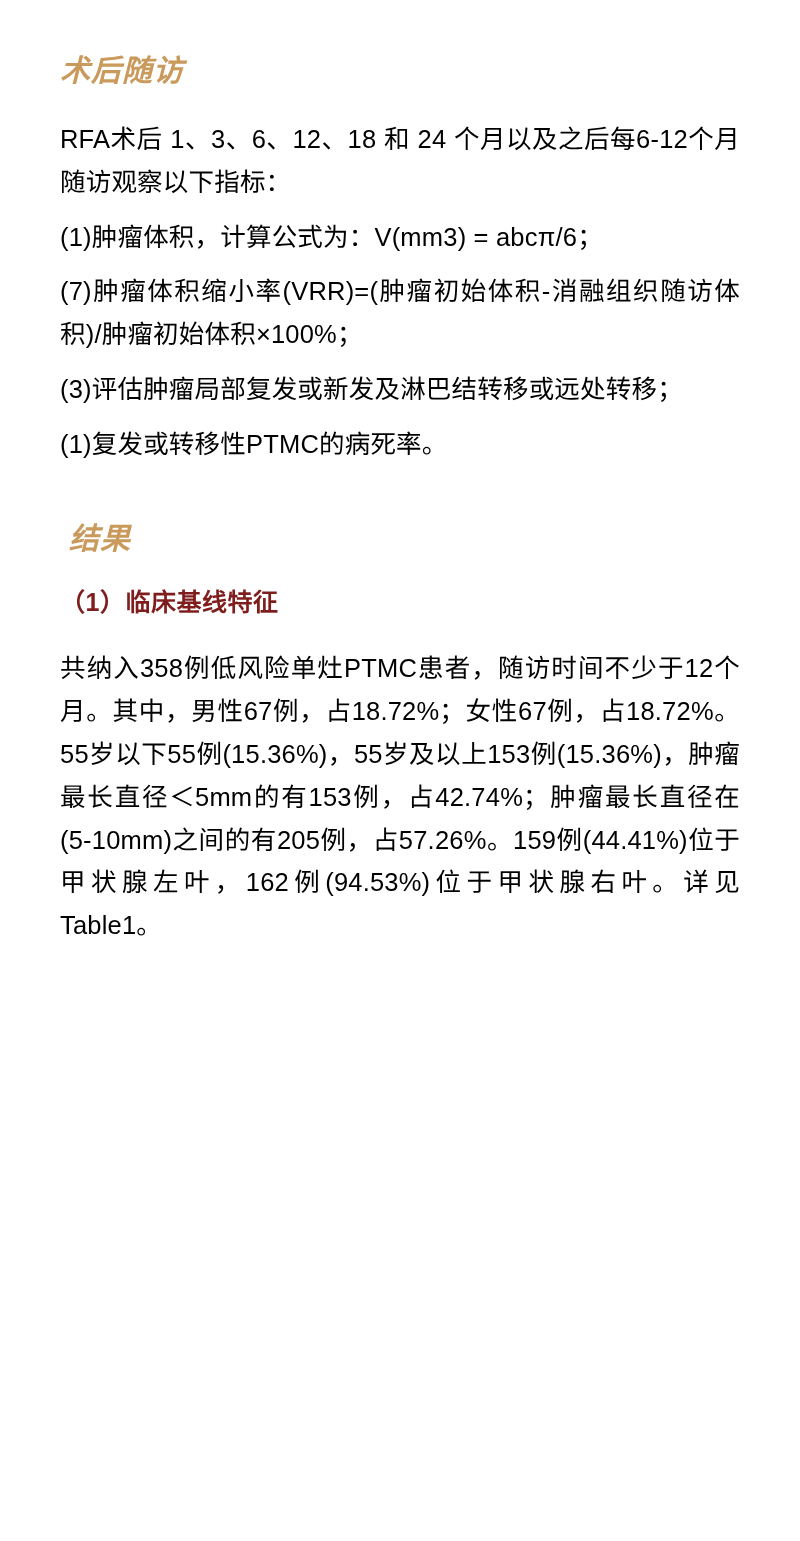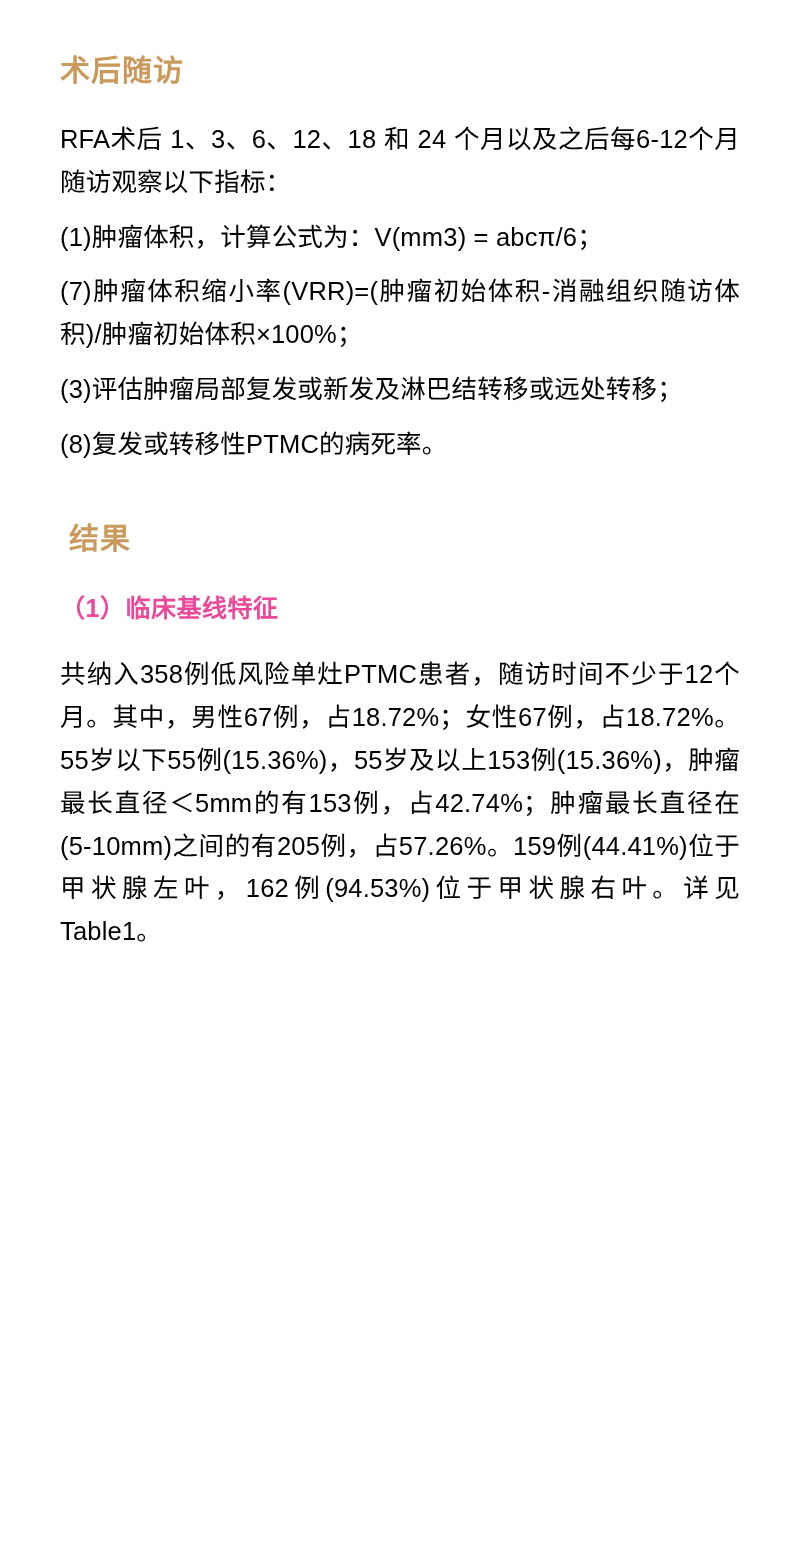--- a/index.html
+++ b/index.html
@@ -21,31 +21,32 @@
     padding: 36px 60px 40px 60px;
     background: #ffffff;
   }
   .h-section {
     font-size: 30px;
     font-weight: bold;
     color: #c99a5b;
     letter-spacing: 1px;
     margin: 14px 0 0 0;
     line-height: 1.4;
+    font-style: italic;
   }
   .h-section.tight {
     margin-top: 6px;
     margin-left: 9px;
   }
   .h-sub {
     font-size: 25px;
     font-weight: bold;
-    color: #ec4899;
+    color: #7f1d1d;
     letter-spacing: 0.5px;
-    margin: 30px 0 0 0;
+    margin: 24px 0 0 0;
     line-height: 1.5;
   }
   .body-block {
     margin: 26px 0 0 0;
   }
   .para {
     font-size: 25.5px;
     line-height: 1.68;
     color: #000000;
     text-align: justify;
@@ -65,21 +66,21 @@
 
 <div class="page">
 
   <h2 class="h-section">术后随访</h2>
 
   <div class="body-block">
     <p class="para">RFA术后 1、3、6、12、18 和 24 个月以及之后每6-12个月随访观察以下指标：</p>
     <p class="para">(1)肿瘤体积，计算公式为：V(mm3) = abcπ/6；</p>
     <p class="para">(7)肿瘤体积缩小率(VRR)=(肿瘤初始体积-消融组织随访体积)/肿瘤初始体积×100%；</p>
     <p class="para">(3)评估肿瘤局部复发或新发及淋巴结转移或远处转移；</p>
-    <p class="para">(8)复发或转移性PTMC的病死率。</p>
+    <p class="para">(1)复发或转移性PTMC的病死率。</p>
   </div>
 
   <div class="spacer-lg"></div>
 
   <h2 class="h-section tight">结果</h2>
 
   <h3 class="h-sub">（1）临床基线特征</h3>
 
   <div class="body-block">
     <p class="para">共纳入358例低风险单灶PTMC患者，随访时间不少于12个月。其中，男性67例，占18.72%；女性67例，占18.72%。55岁以下55例(15.36%)，55岁及以上153例(15.36%)，肿瘤最长直径＜5mm的有153例，占42.74%；肿瘤最长直径在(5-10mm)之间的有205例，占57.26%。159例(44.41%)位于甲状腺左叶，162例(94.53%)位于甲状腺右叶。详见Table1。</p>

